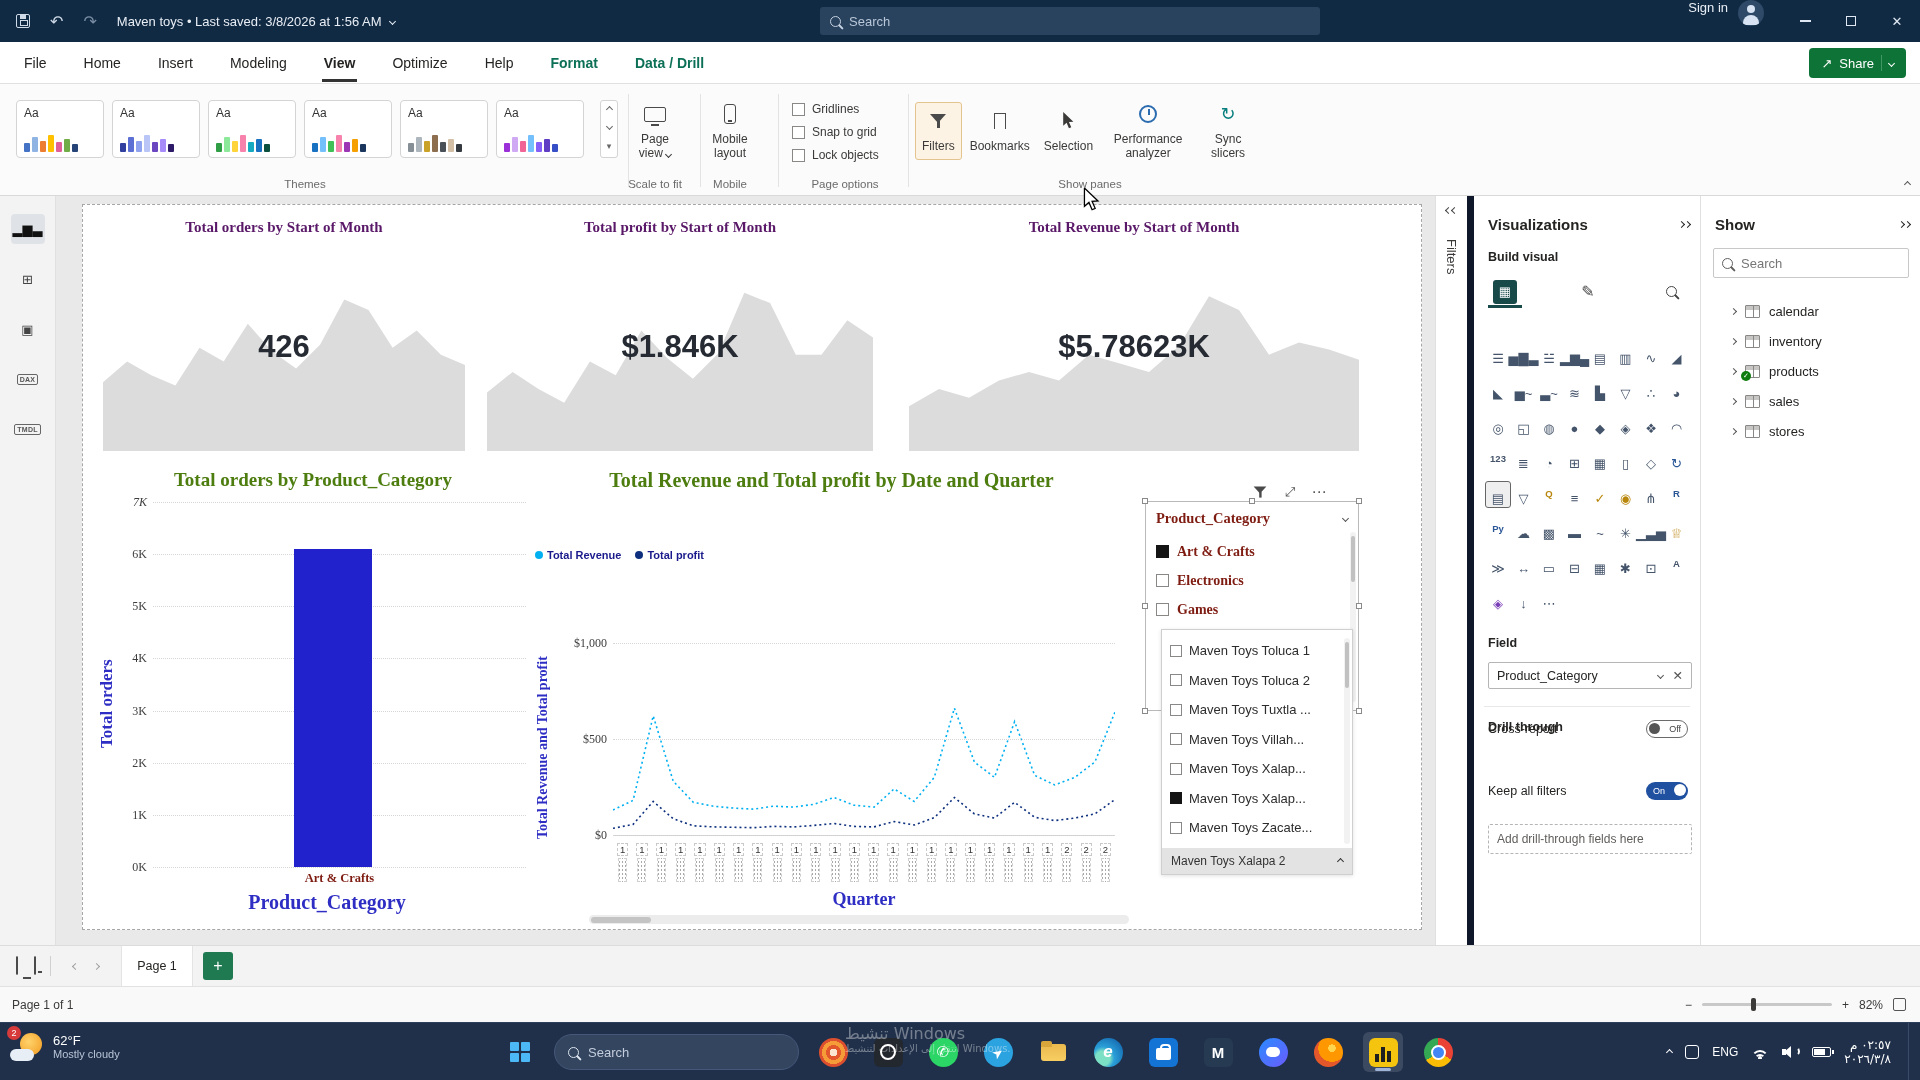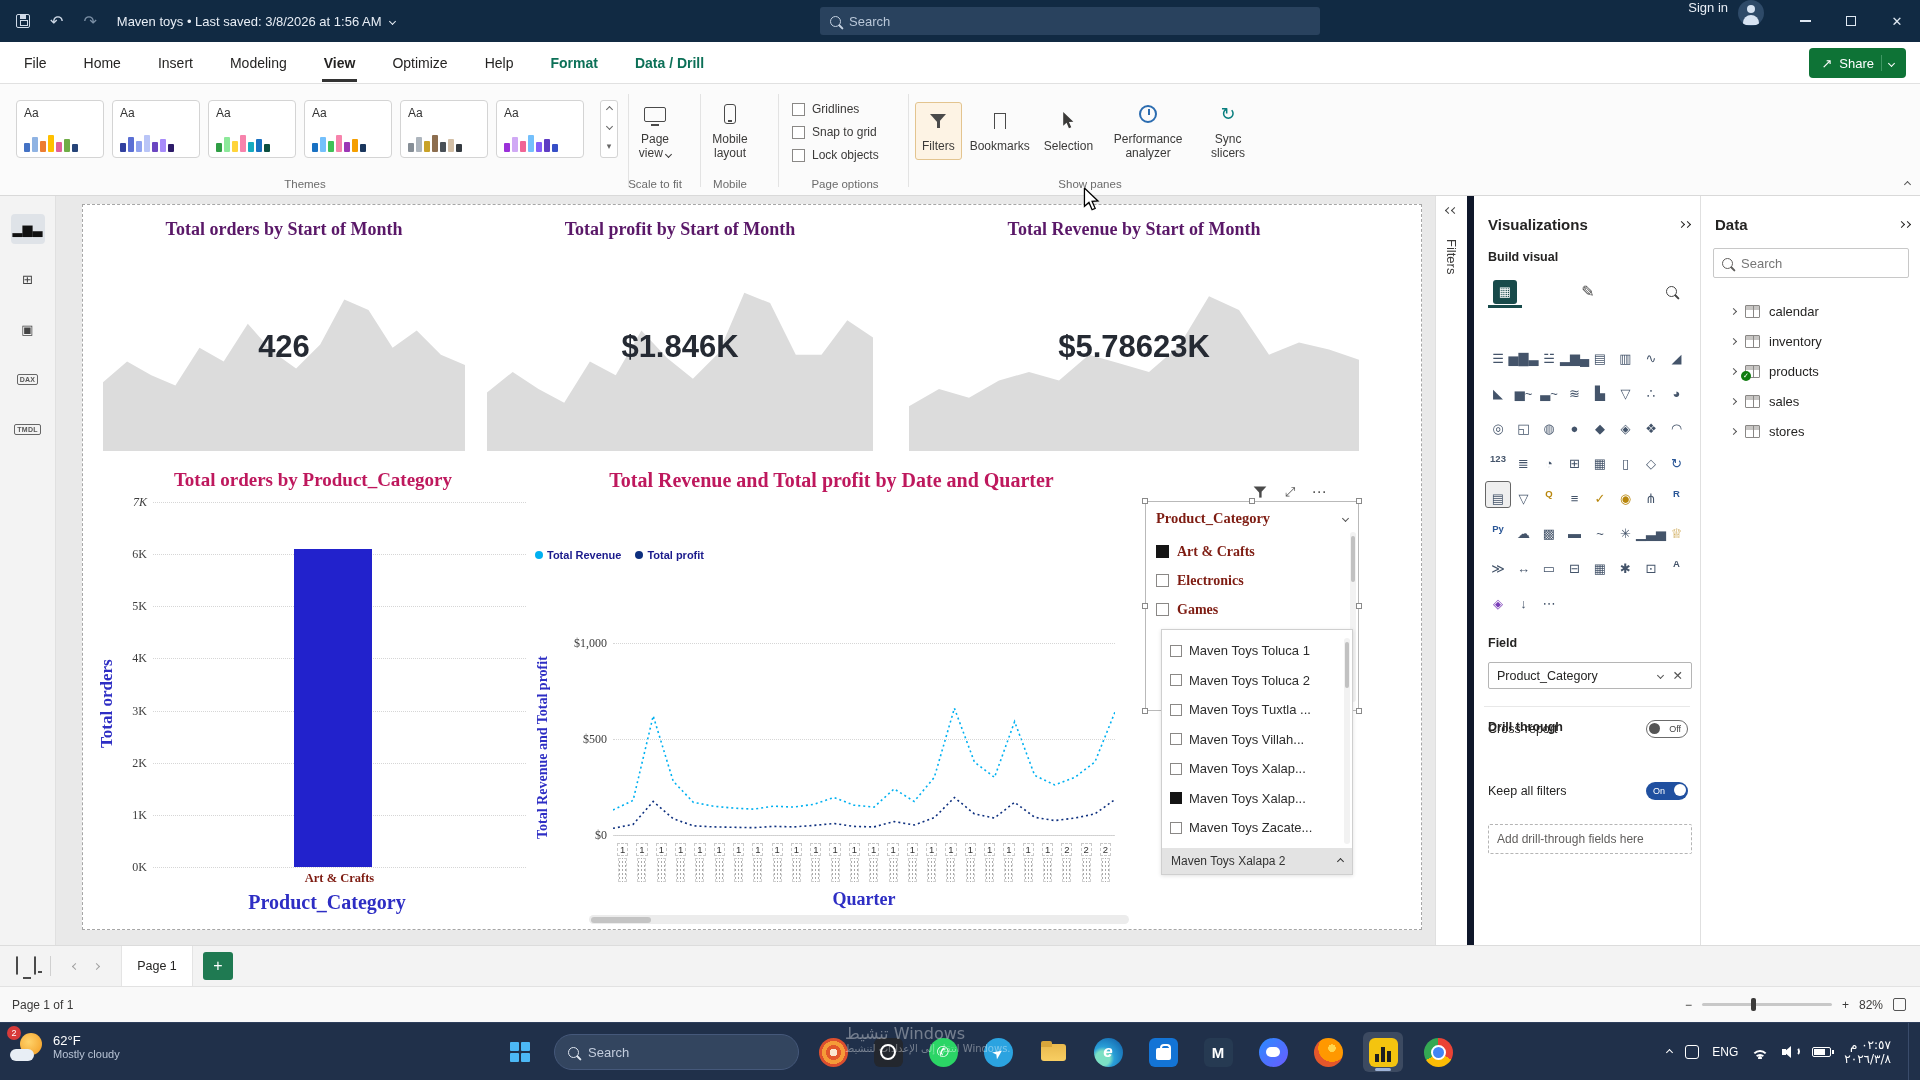--- a/index.html
+++ b/index.html
@@ -83,28 +83,28 @@
   .leftrail{position:absolute;left:0;top:0;width:56px;height:100%;background:#f3f3f3;border-right:1px solid #e0e0e0;display:flex;flex-direction:column;align-items:center;padding-top:18px;gap:20px}
   .rail-ico{width:34px;height:30px;display:flex;align-items:center;justify-content:center;border-radius:4px;color:#444;font-size:13px}
   .rail-ico.active{background:#dfe3e8;color:#111}
   .rail-txt{font-size:7px;font-weight:bold;letter-spacing:.3px;border:1px solid #666;border-radius:2px;padding:1px 2px;color:#555}
 
   .canvas{position:absolute;left:56px;top:0;width:1379px;height:100%;background:#e9e9e9;overflow:hidden}
   .page{position:absolute;left:26px;top:8px;width:1340px;height:726px;background:#fff;border:1px dashed #a6a6a6}
 
   
   .kpi{position:absolute;top:6px;height:240px}
-  .kpi .ktitle{position:relative;z-index:2;text-align:center;padding-top:8px;font-size:18px;font-weight:bold;color:#5a1868;font-family:"Liberation Serif","DejaVu Serif",serif}
+  .kpi .ktitle{position:relative;z-index:2;text-align:center;padding-top:8px;font-size:15px;font-weight:bold;color:#5a1868;font-family:"Liberation Serif","DejaVu Serif",serif}
   .kpi .kval{position:absolute;z-index:2;left:0;right:0;top:118px;text-align:center;font-size:31px;font-weight:bold;color:#252a33}
   .spark{position:absolute;left:0;right:0;bottom:0;height:172px;z-index:1}
   #kpi-0{left:20px;width:362px} #kpi-1{left:404px;width:386px} #kpi-2{left:826px;width:450px}
 
   
   .barchart{position:absolute;left:14px;top:264px;width:432px;height:458px}
-  .chart-title{font-family:"Liberation Serif","DejaVu Serif",serif;font-weight:bold;color:#be185d;text-align:center}
+  .chart-title{font-family:"Liberation Serif","DejaVu Serif",serif;font-weight:bold;color:#4d7c0f;text-align:center}
   .barchart .chart-title{font-size:19px;padding:0 20px}
   .bar-ytitle{position:absolute;left:0px;top:70px;height:330px;writing-mode:vertical-rl;transform:rotate(180deg);display:flex;align-items:center;justify-content:center;font-family:"Liberation Serif","DejaVu Serif",serif;font-weight:bold;font-size:17px;color:#2e2ec4}
   .bar-plot{position:absolute;left:56px;top:33px;width:373px;height:365px}
   .grow{position:absolute;left:0;right:0;border-top:1px dotted #d6d6d6}
   .grow .glab{position:absolute;left:-40px;top:-8px;width:34px;text-align:right;font-family:"Liberation Serif","DejaVu Serif",serif;font-size:12px;color:#3d3d3d}
   .bar-rect{position:absolute;left:141px;bottom:0;width:78px;background:#2222cc;z-index:2}
   .bar-xtick{position:absolute;left:56px;width:373px;top:402px;text-align:center;font-family:"Liberation Serif","DejaVu Serif",serif;font-weight:bold;font-size:12.5px;color:#7e1c12}
   .bar-xtitle{position:absolute;left:40px;width:380px;top:422px;text-align:center;font-family:"Liberation Serif","DejaVu Serif",serif;font-weight:bold;font-size:20px;color:#2e2ec4}
 
   
@@ -883,21 +883,21 @@
         <span>Keep all filters</span>
         <span class="toggle on">
             <span>On</span>
           </span>
       </div>
       <div class="vp-hint">Add drill-through fields here</div>
     </aside>
 
     <aside class="datapane">
       <div class="dp-head">
-        <span class="dp-title">Data</span>
+        <span class="dp-title">Show</span>
         <span class="dblchev">
             <span class="chev right sm"></span>
             <span class="chev right sm"></span>
           </span>
       </div>
       <div class="dp-search">
         <span class="lens"></span>
         <input placeholder="Search" style="">
       </div>
       <div id="data-tables">

